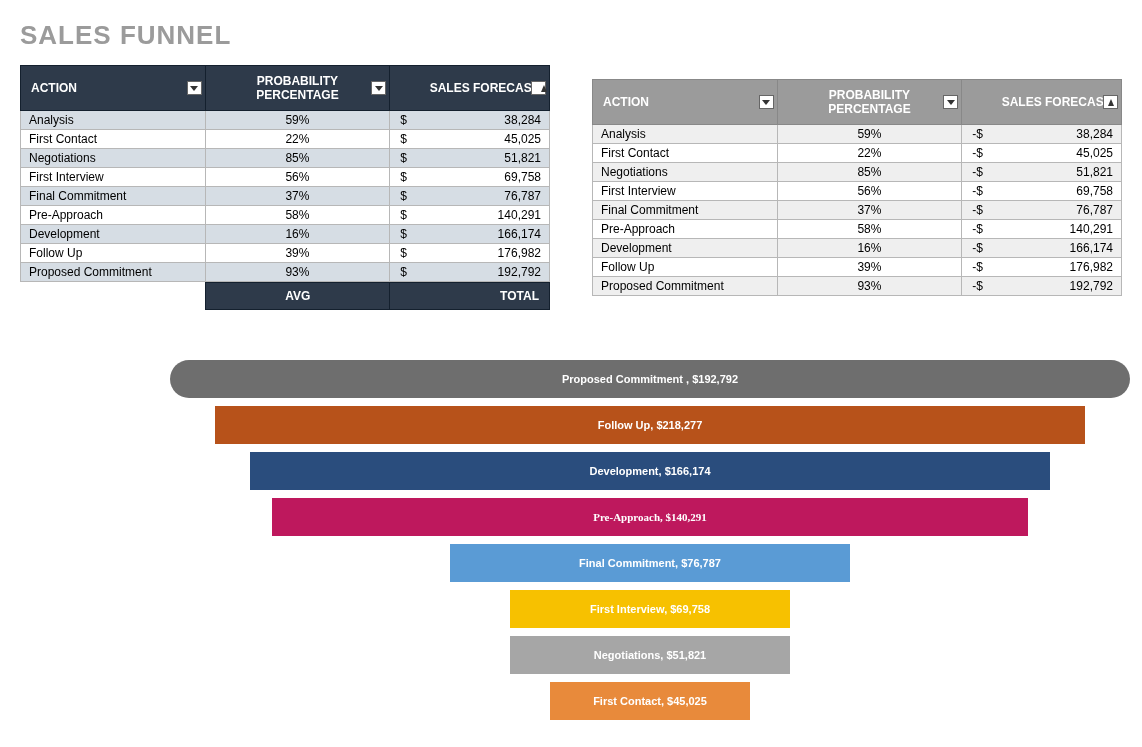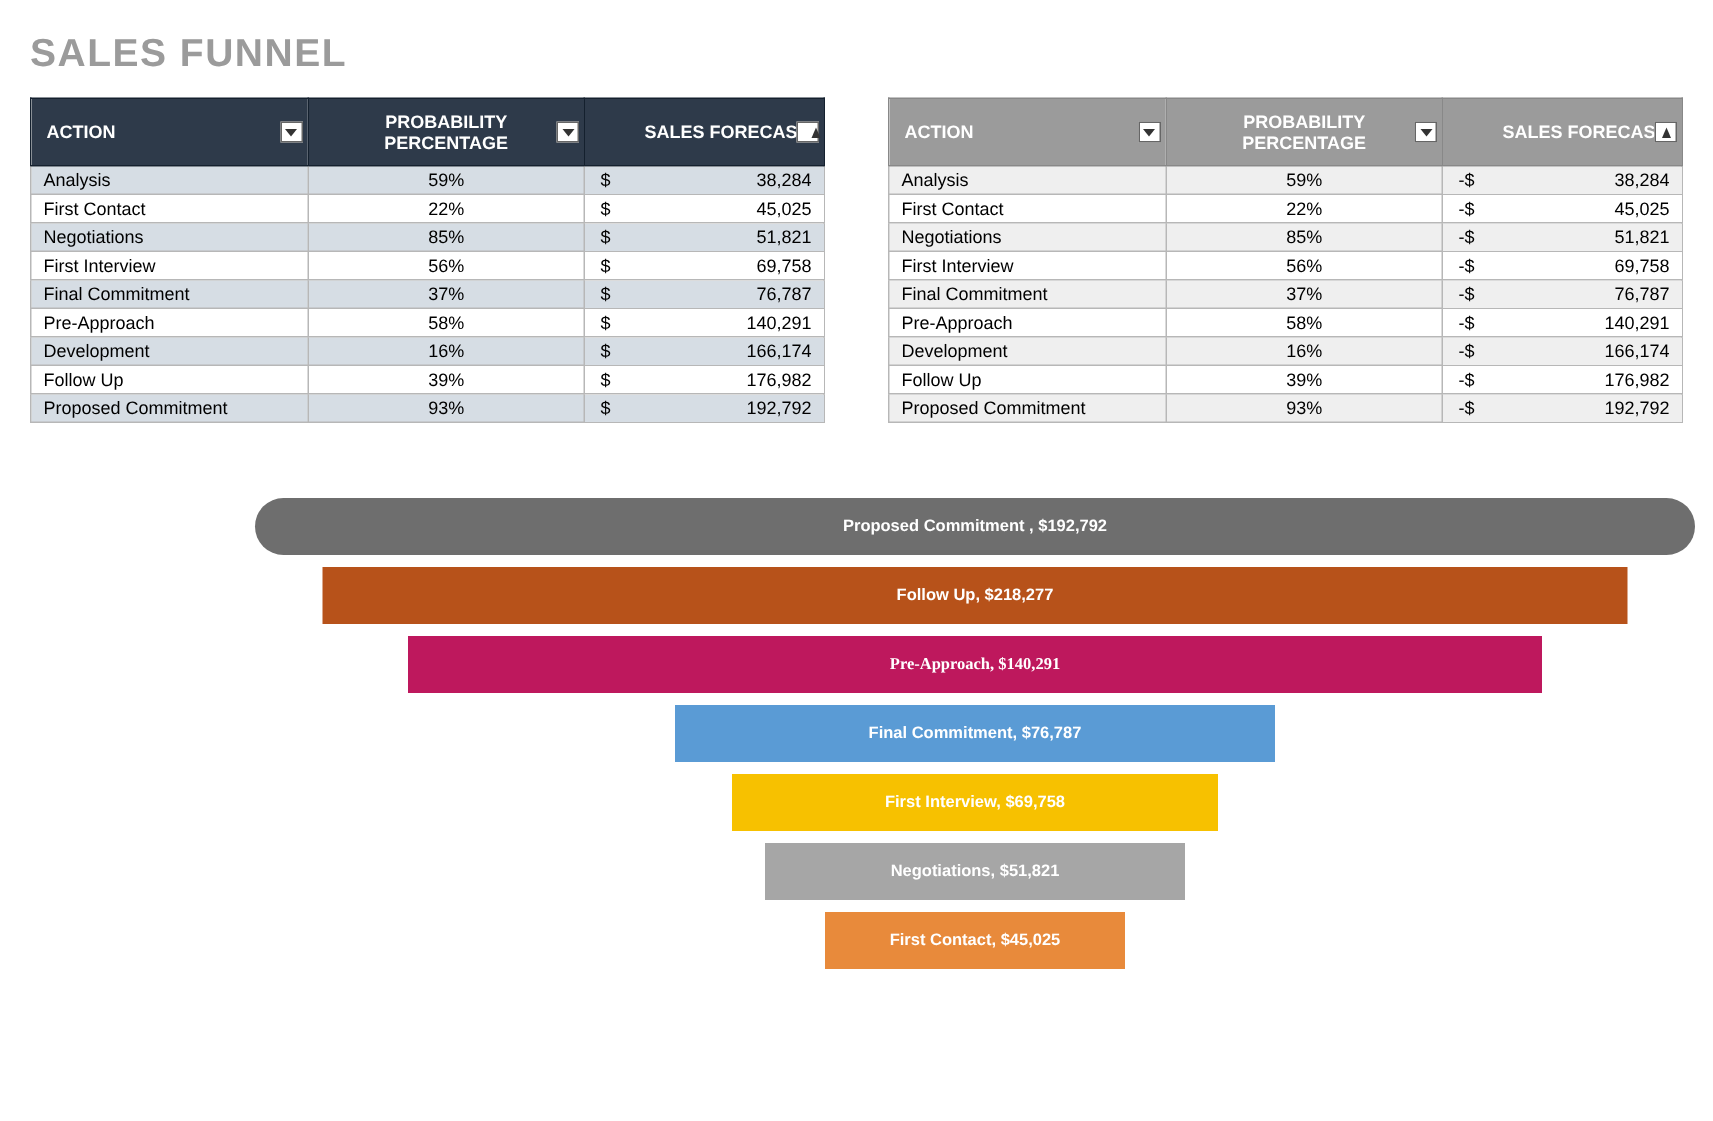--- a/index.html
+++ b/index.html
@@ -191,20 +191,24 @@
           </tr>
           <tr class="alt">
             <td class="action">Proposed Commitment</td>
             <td class="prob">93%</td>
             <td class="forecast"><span class="cur">$</span>192,792</td>
           </tr>
         </tbody>
   </table>
   <table class="tbl dark" style="margin-left:185px;">
     <tbody>
+          <tr class="summary-row">
+      <th class="prob" style="width:185px;">AVG</th>
+      <th class="forecast" style="width:160px;">TOTAL</th>
+    </tr>
   </tbody>
       </table>
   </div>
 
   <table class="tbl gray">
     <thead>
       <tr>
         <th class="action">
           <span>ACTION</span>
           <span class="filter-btn">
@@ -272,18 +276,19 @@
           <td class="forecast"><span class="cur">-$</span>192,792</td>
         </tr>
       </tbody>
   </table>
 
 </div>
 
 <div class="funnel-wrap" id="funnel">
     <div class="funnel-bar" style="width: 960px; background: rgb(110, 110, 110); border-radius: 19px;">Proposed Commitment ,  $192,792</div>
     <div class="funnel-bar" style="width: 870px; background: rgb(183, 82, 26);">Follow Up,  $218,277</div>
+    <div class="funnel-bar" style="width: 800px; background: rgb(42, 77, 125);">Development,  $166,174</div>
     <div class="funnel-bar" style="width: 756px; background: #be185d; font-family: Liberation Serif, serif;">Pre-Approach,  $140,291</div>
     <div class="funnel-bar" style="width: 400px; background: rgb(90, 155, 213);">Final Commitment,  $76,787</div>
-    <div class="funnel-bar" style="width: 324px; background: rgb(247, 193, 0);">First Interview,  $69,758</div>
+    <div class="funnel-bar" style="width: 280px; background: rgb(247, 193, 0);">First Interview,  $69,758</div>
     <div class="funnel-bar" style="width: 280px; background: rgb(166, 166, 166);">Negotiations,  $51,821</div>
     <div class="funnel-bar" style="width: 200px; background: rgb(232, 138, 59);">First Contact,  $45,025</div>
   </div>
 
 </body></html>

